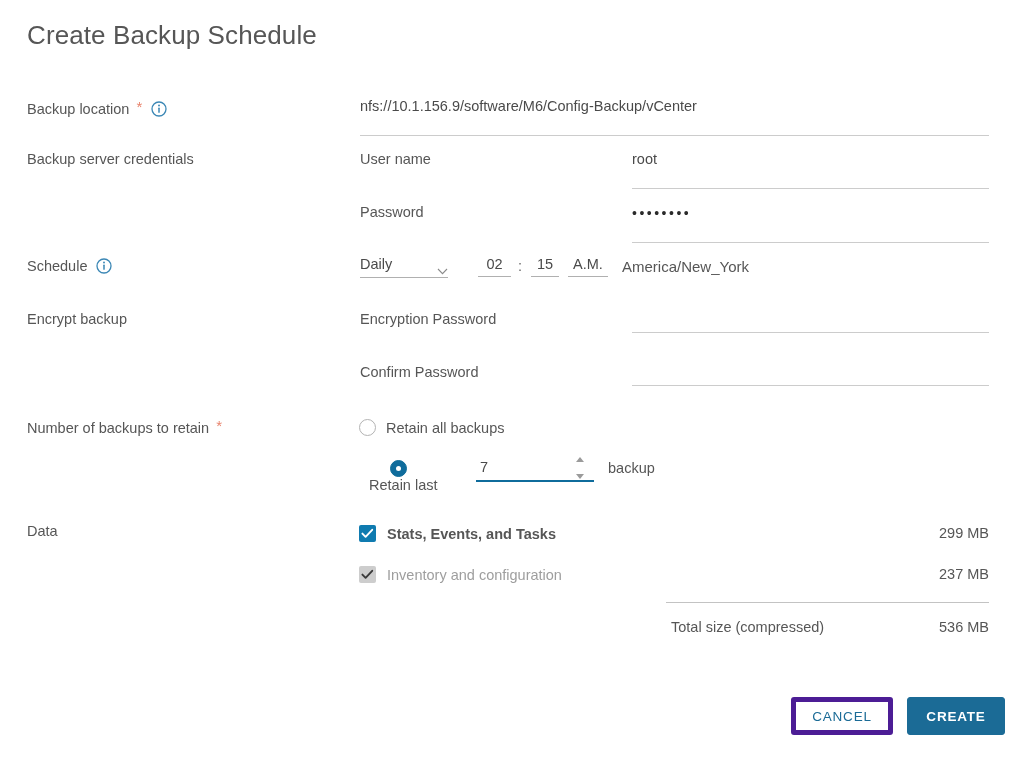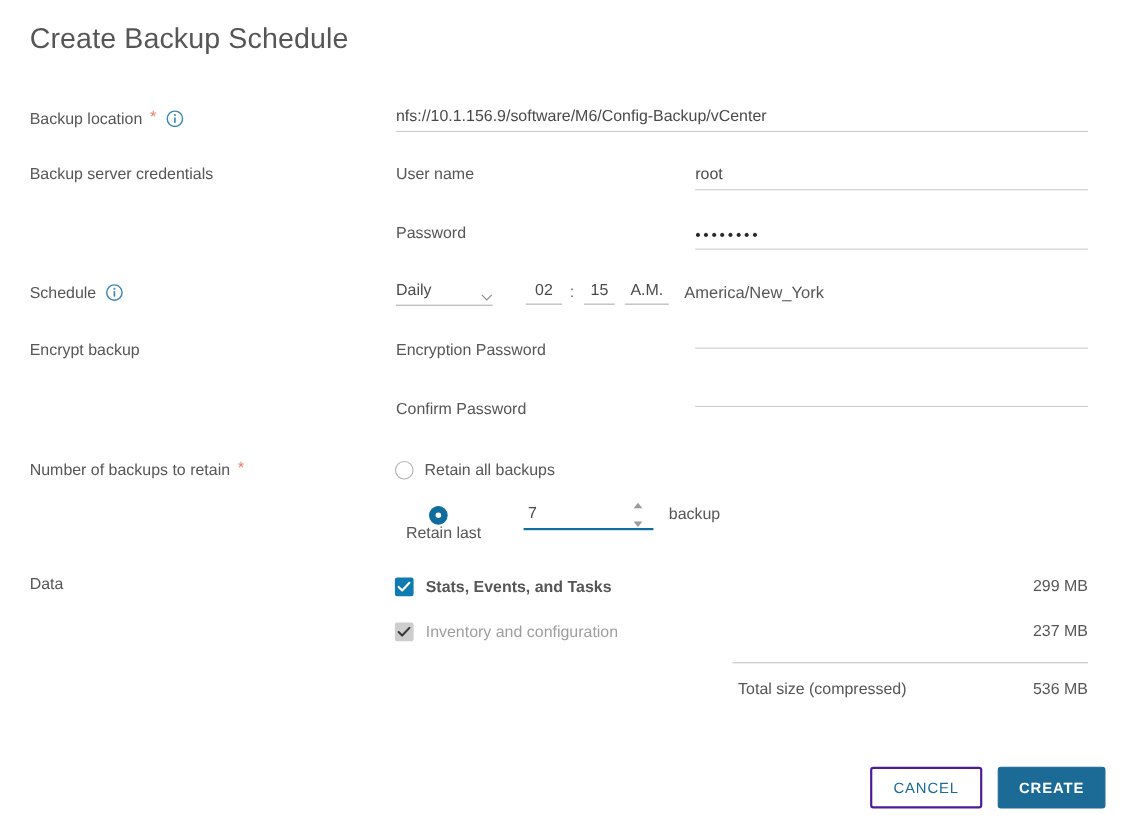--- a/index.html
+++ b/index.html
@@ -58,21 +58,21 @@
     margin-left: 9px;
   }
   .info-icon svg { display: block; }
 
   
   .ul-input {
     position: absolute;
     border-bottom: 1px solid #cccccc;
     font-size: 14.5px;
     color: #4a4a4a;
-    padding-bottom: 5px;
+    padding-bottom: 21px;
     white-space: nowrap;
     overflow: hidden;
   }
   .pwd-dots {
     letter-spacing: 2.5px;
     font-size: 14px;
     color: #2a2a2a;
   }
 
   
@@ -242,21 +242,21 @@
     justify-content: center;
     font-size: 13.5px;
     letter-spacing: 0.8px;
     font-weight: 600;
     border-radius: 3px;
     cursor: pointer;
   }
   .btn-cancel {
     left: 791px; top: 697px;
     width: 102px;
-    border: 2px solid #4c1d95;
+    border: 5px solid #4c1d95;
     background: #ffffff;
     color: #1b6b96;
     font-weight: 500;
   }
   .btn-create {
     left: 907px; top: 697px;
     width: 98px;
     background: #1b6b96;
     color: #ffffff;
     border: 1px solid #1b6b96;

